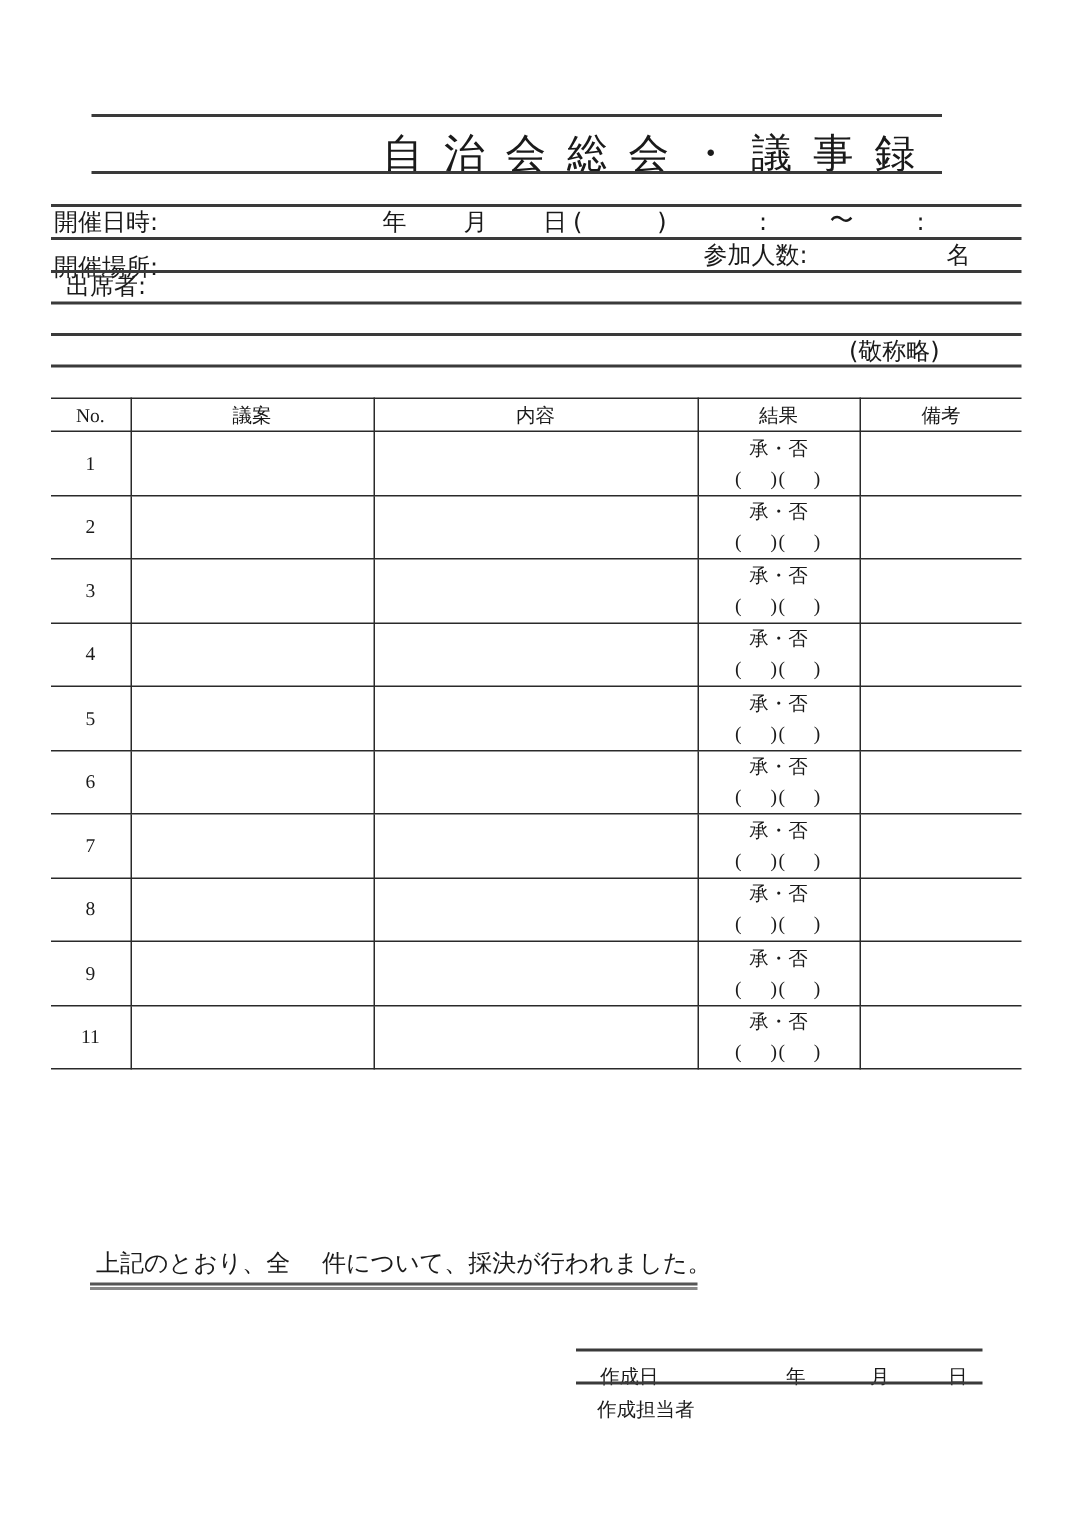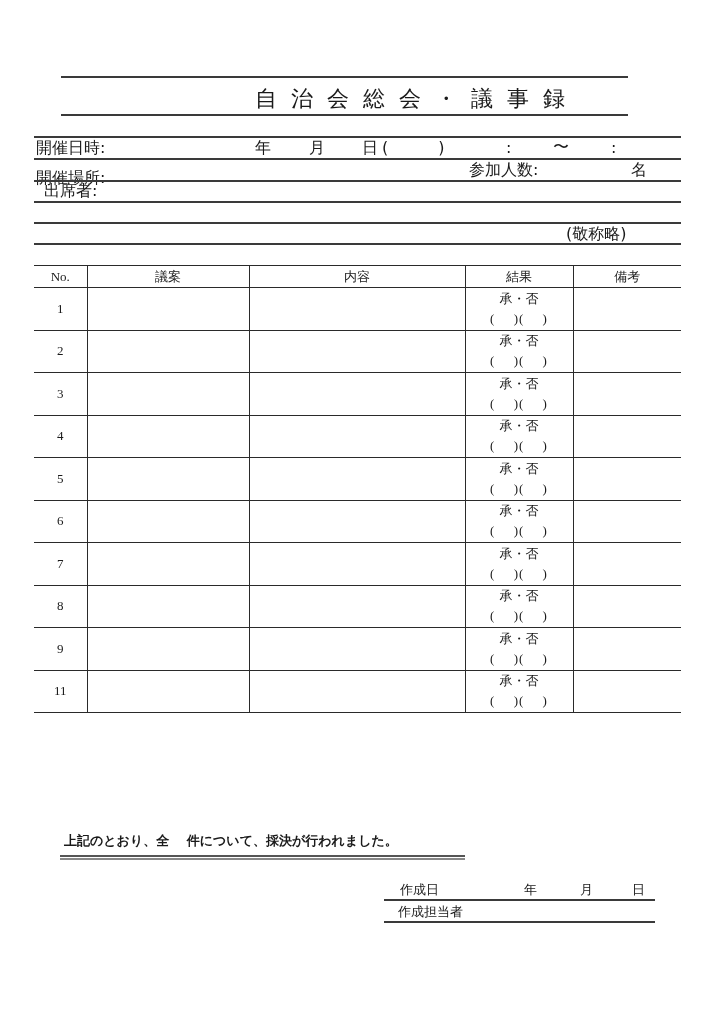--- a/index.html
+++ b/index.html
@@ -1,31 +1,31 @@
 <!DOCTYPE html>
 <html><head>
 <meta charset="utf-8">
 <style>
   html, body { margin:0; padding:0; background:#ffffff; }
   body { width:724px; height:1024px; position:relative; overflow:hidden;
          font-family:"DejaVu Sans","Liberation Sans",sans-serif; color:#1a1a1a; }
   .hline { position:absolute; height:0; border-top:2px solid #3a3a3a; }
-  .title { position:absolute; left:255px; top:84px; font-size:22px; letter-spacing:14px; white-space:nowrap; }
+  .title { position:absolute; left:255px; top:84px; font-size:27px; letter-spacing:14px; white-space:nowrap; }
   .lbl { position:absolute; font-size:16px; white-space:nowrap; line-height:16px; }
   table.minutes { position:absolute; left:34px; top:265px; width:647px; border-collapse:collapse; table-layout:fixed;font-family:Liberation Serif, serif; }
   table.minutes th, table.minutes td { border:1.5px solid #2a2a2a; padding:0; text-align:center; font-weight:normal; font-size:13px; }
   table.minutes th:first-child, table.minutes td:first-child { border-left:none; }
   table.minutes th:last-child, table.minutes td:last-child { border-right:none; }
   table.minutes thead th { height:21px; line-height:21px; }
   table.minutes tbody td { height:41.5px; }
   .res-top { display:block; line-height:20px;text-align:center; }
   .res-bot { display:block; line-height:20px; word-spacing:0; letter-spacing:1px; }
-  .summary { position:absolute; left:64px; top:832px; font-size:13px; white-space:nowrap;font-weight:bold; }
+  .summary { position:absolute; left:64px; top:832px; font-size:16px; white-space:nowrap; }
   .dbl { position:absolute; left:60px; width:405px; height:0; }
-  .sign { position:absolute; font-size:13px; white-space:nowrap; }
+  .sign { position:absolute; font-size:13px; white-space:nowrap;margin-top:28px; }
 </style>
 </head>
 <body>
 
 <div class="hline" style="left:61px; width:567px; top:76px;"></div>
 <div class="title">自治会総会・議事録</div>
 <div class="hline" style="left:61px; width:567px; top:114px;"></div>
 
 <div class="hline" style="left:34px; width:647px; top:136px;"></div>
 <div class="lbl" style="left:36px; top:140px;">開催日時:</div>

